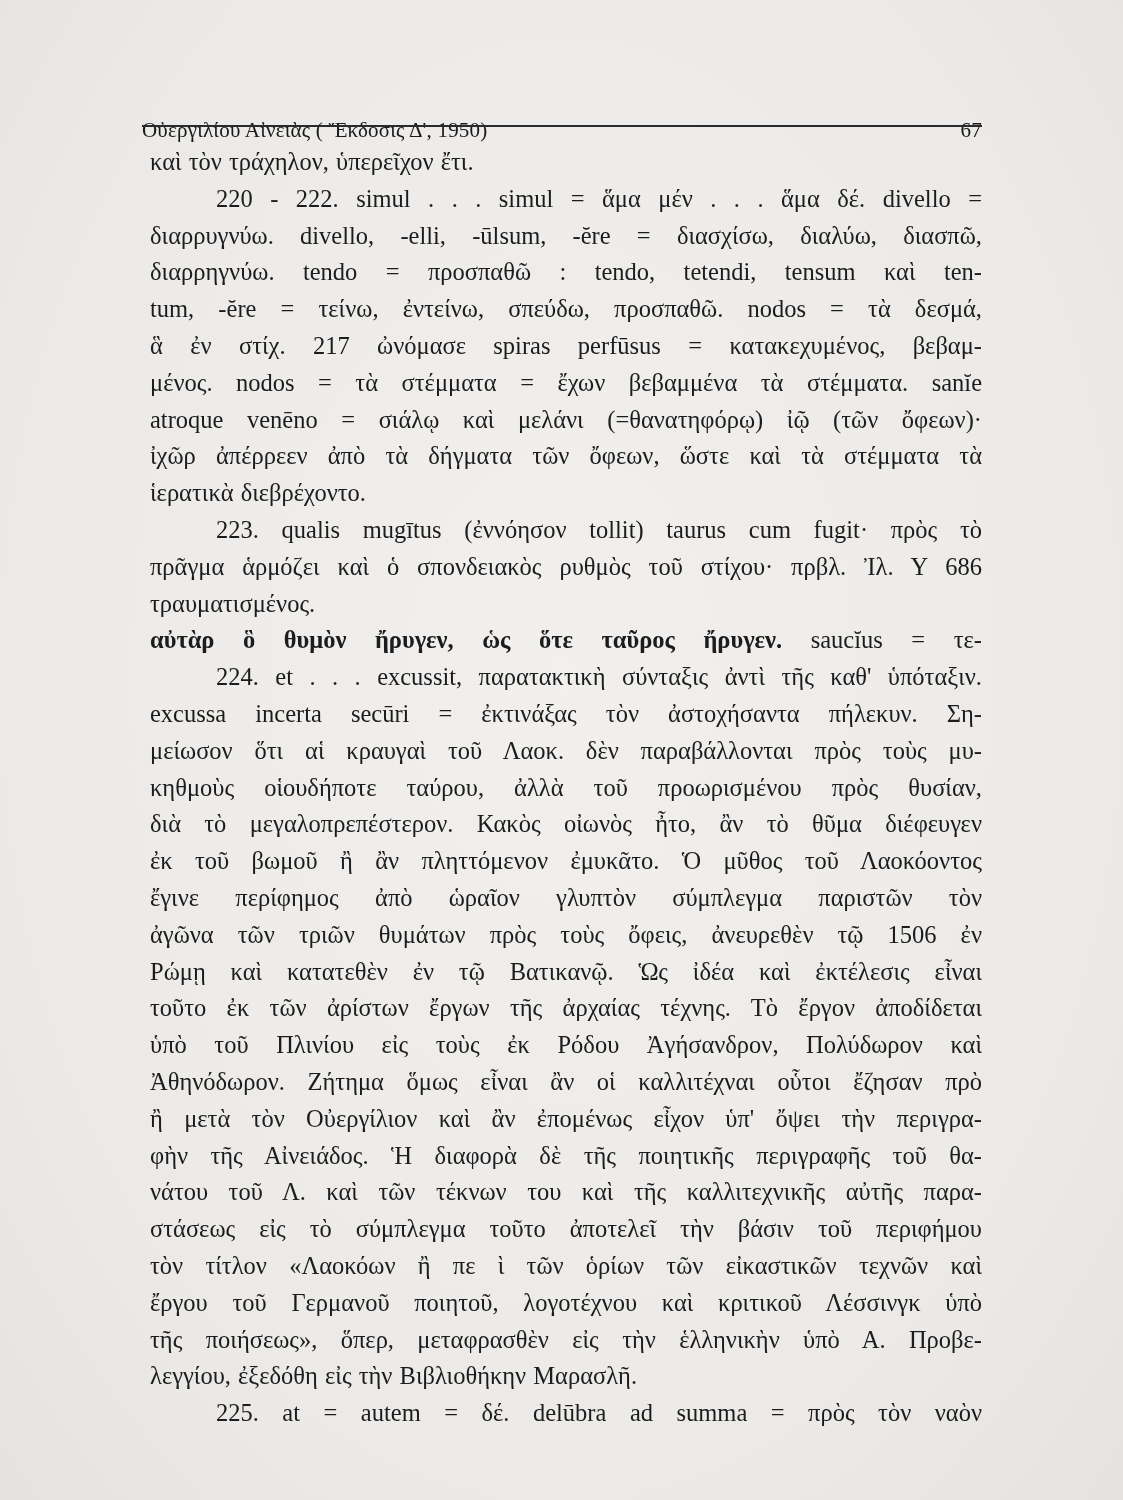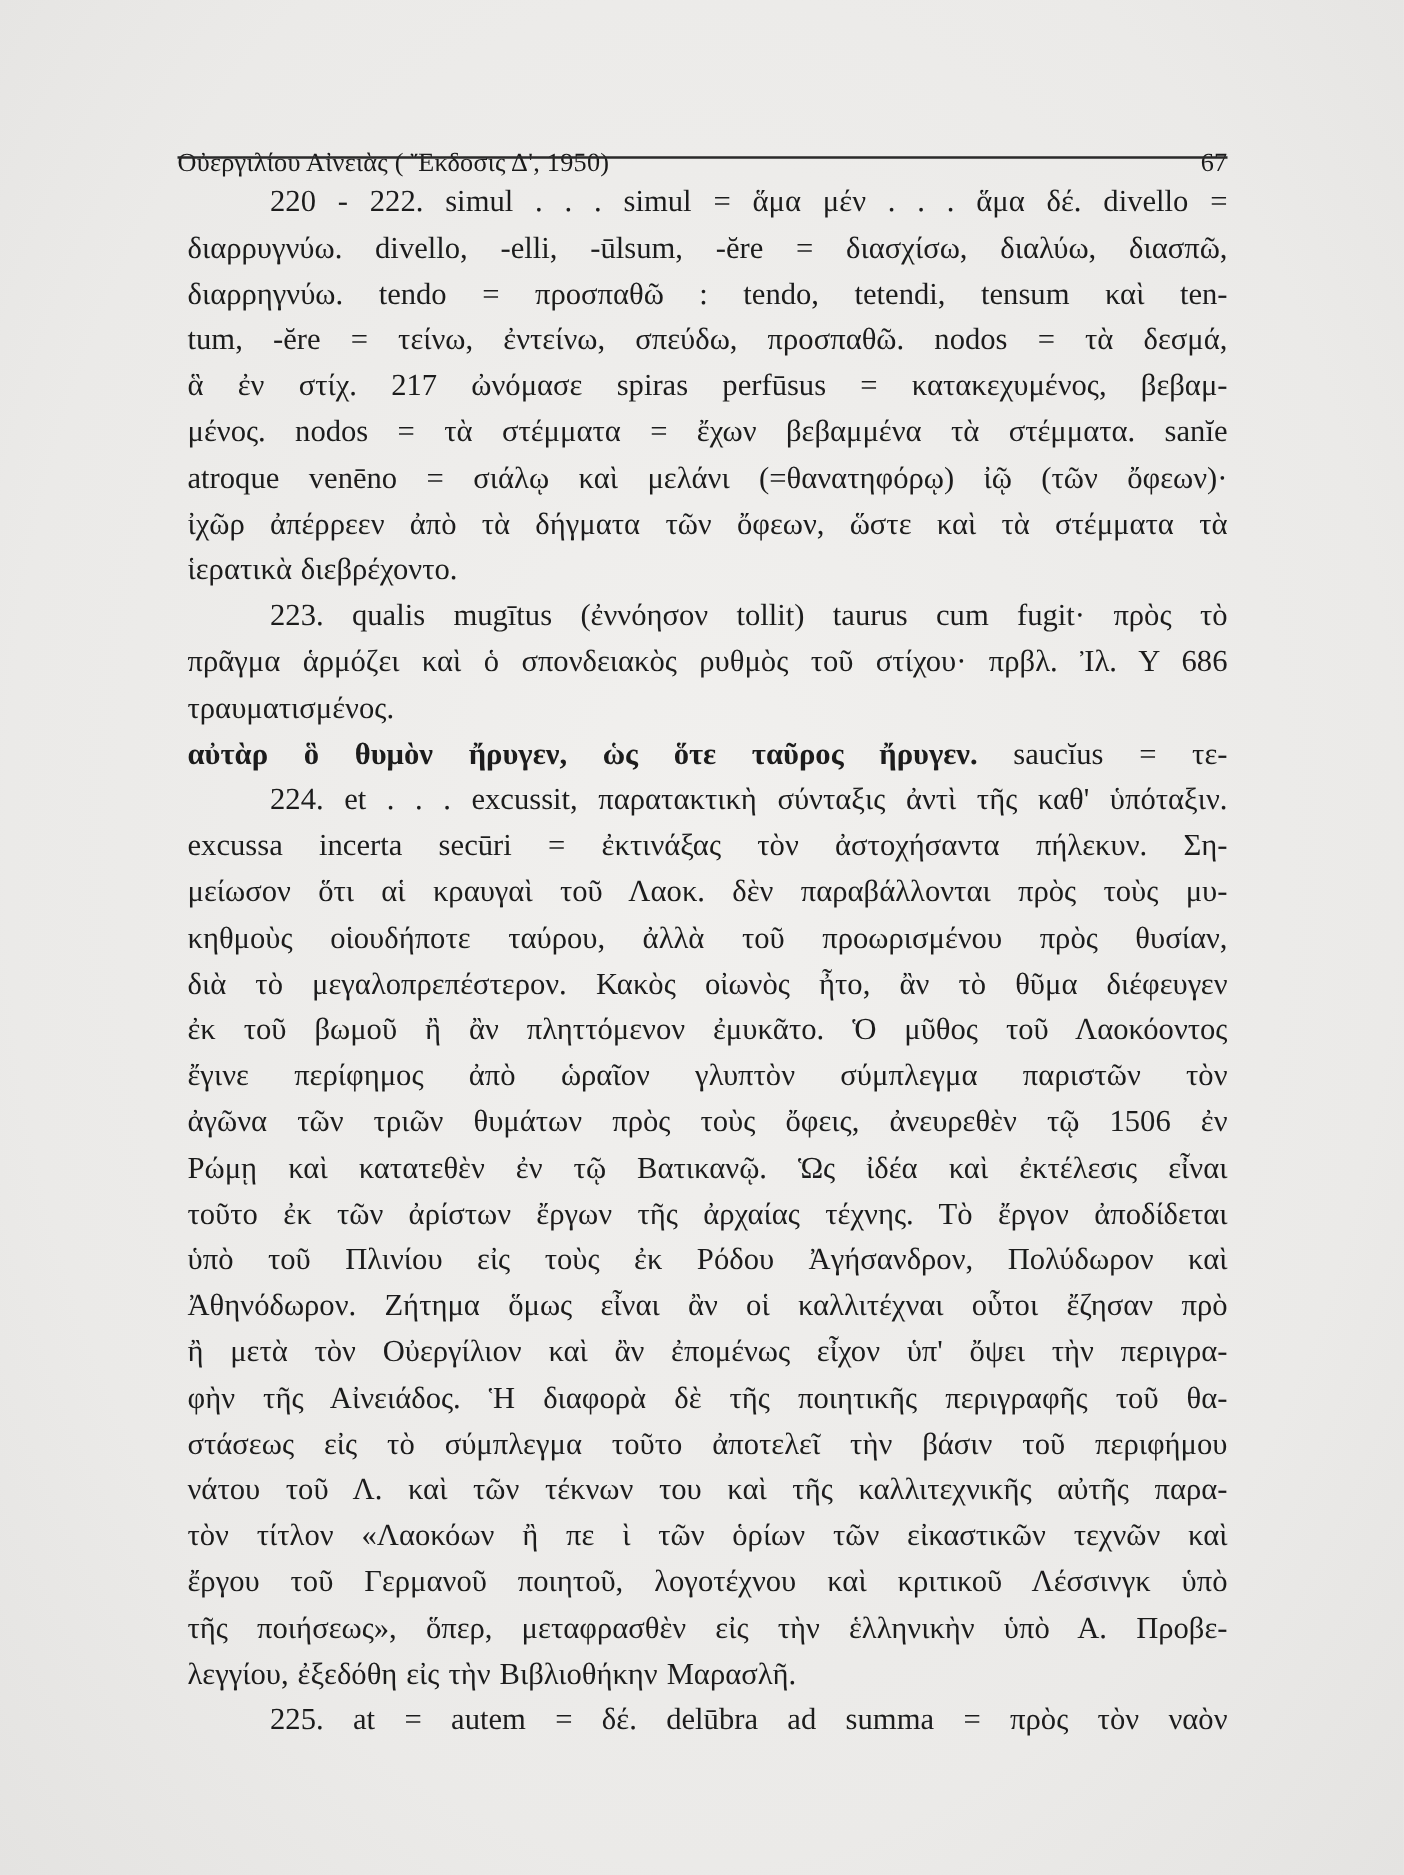--- a/index.html
+++ b/index.html
@@ -79,20 +79,21 @@
 <body>
 
 <div class="page">
   <div class="running-head">
     <span>Οὐεργιλίου Αἰνειὰς ( Ἔκδοσις Δ', 1950)</span>
     <span>67</span>
   </div>
   <div class="head-rule"></div>
 
   <div class="body-text" id="body-text">
+      <div class="line last">καὶ τὸν τράχηλον, ὑπερεῖχον ἔτι.</div>
       <div class="line indent">220 - 222. simul . . . simul = ἅμα μέν . . . ἅμα δέ. divello =</div>
       <div class="line">διαρρυγνύω. divello, -elli, -ūlsum, -ĕre = διασχίσω, διαλύω, διασπῶ,</div>
       <div class="line">διαρρηγνύω. tendo = προσπαθῶ : tendo, tetendi, tensum καὶ ten-</div>
       <div class="line">tum, -ĕre = τείνω, ἐντείνω, σπεύδω, προσπαθῶ. nodos = τὰ δεσμά,</div>
       <div class="line">ἃ ἐν στίχ. 217 ὠνόμασε spiras perfūsus = κατακεχυμένος, βεβαμ-</div>
       <div class="line">μένος. nodos = τὰ στέμματα = ἔχων βεβαμμένα τὰ στέμματα. sanĭe</div>
       <div class="line">atroque venēno = σιάλῳ καὶ μελάνι (=θανατηφόρῳ) ἰῷ (τῶν ὄφεων)·</div>
       <div class="line">ἰχῶρ ἀπέρρεεν ἀπὸ τὰ δήγματα τῶν ὄφεων, ὥστε καὶ τὰ στέμματα τὰ</div>
       <div class="line last">ἱερατικὰ διεβρέχοντο.</div>
       <div class="line indent">223. qualis mugītus (ἐννόησον tollit) taurus cum fugit· πρὸς τὸ</div>
@@ -106,21 +107,21 @@
       <div class="line">διὰ τὸ μεγαλοπρεπέστερον. Κακὸς οἰωνὸς ἦτο, ἂν τὸ θῦμα διέφευγεν</div>
       <div class="line">ἐκ τοῦ βωμοῦ ἢ ἂν πληττόμενον ἐμυκᾶτο. Ὁ μῦθος τοῦ Λαοκόοντος</div>
       <div class="line">ἔγινε περίφημος ἀπὸ ὡραῖον γλυπτὸν σύμπλεγμα παριστῶν τὸν</div>
       <div class="line">ἀγῶνα τῶν τριῶν θυμάτων πρὸς τοὺς ὄφεις, ἀνευρεθὲν τῷ 1506 ἐν</div>
       <div class="line">Ρώμῃ καὶ κατατεθὲν ἐν τῷ Βατικανῷ. Ὡς ἰδέα καὶ ἐκτέλεσις εἶναι</div>
       <div class="line">τοῦτο ἐκ τῶν ἀρίστων ἔργων τῆς ἀρχαίας τέχνης. Τὸ ἔργον ἀποδίδεται</div>
       <div class="line">ὑπὸ τοῦ Πλινίου εἰς τοὺς ἐκ Ρόδου Ἀγήσανδρον, Πολύδωρον καὶ</div>
       <div class="line">Ἀθηνόδωρον. Ζήτημα ὅμως εἶναι ἂν οἱ καλλιτέχναι οὗτοι ἔζησαν πρὸ</div>
       <div class="line">ἢ μετὰ τὸν Οὐεργίλιον καὶ ἂν ἐπομένως εἶχον ὑπ' ὄψει τὴν περιγρα-</div>
       <div class="line">φὴν τῆς Αἰνειάδος. Ἡ διαφορὰ δὲ τῆς ποιητικῆς περιγραφῆς τοῦ θα-</div>
+      <div class="line">νάτου τοῦ Λ. καὶ τῶν τέκνων του καὶ τῆς καλλιτεχνικῆς αὐτῆς παρα-</div>
       <div class="line">στάσεως εἰς τὸ σύμπλεγμα τοῦτο ἀποτελεῖ τὴν βάσιν τοῦ περιφήμου</div>
-      <div class="line">νάτου τοῦ Λ. καὶ τῶν τέκνων του καὶ τῆς καλλιτεχνικῆς αὐτῆς παρα-</div>
       <div class="line">τὸν τίτλον «Λαοκόων ἢ πε ὶ τῶν ὁρίων τῶν εἰκαστικῶν τεχνῶν καὶ</div>
       <div class="line">ἔργου τοῦ Γερμανοῦ ποιητοῦ, λογοτέχνου καὶ κριτικοῦ Λέσσινγκ ὑπὸ</div>
       <div class="line">τῆς ποιήσεως», ὅπερ, μεταφρασθὲν εἰς τὴν ἑλληνικὴν ὑπὸ Α. Προβε-</div>
       <div class="line last">λεγγίου, ἐξεδόθη εἰς τὴν Βιβλιοθήκην Μαρασλῆ.</div>
       <div class="line indent">225. at = autem = δέ. delūbra ad summa = πρὸς τὸν ναὸν</div>
     </div>
 </div>
 
 </body></html>

